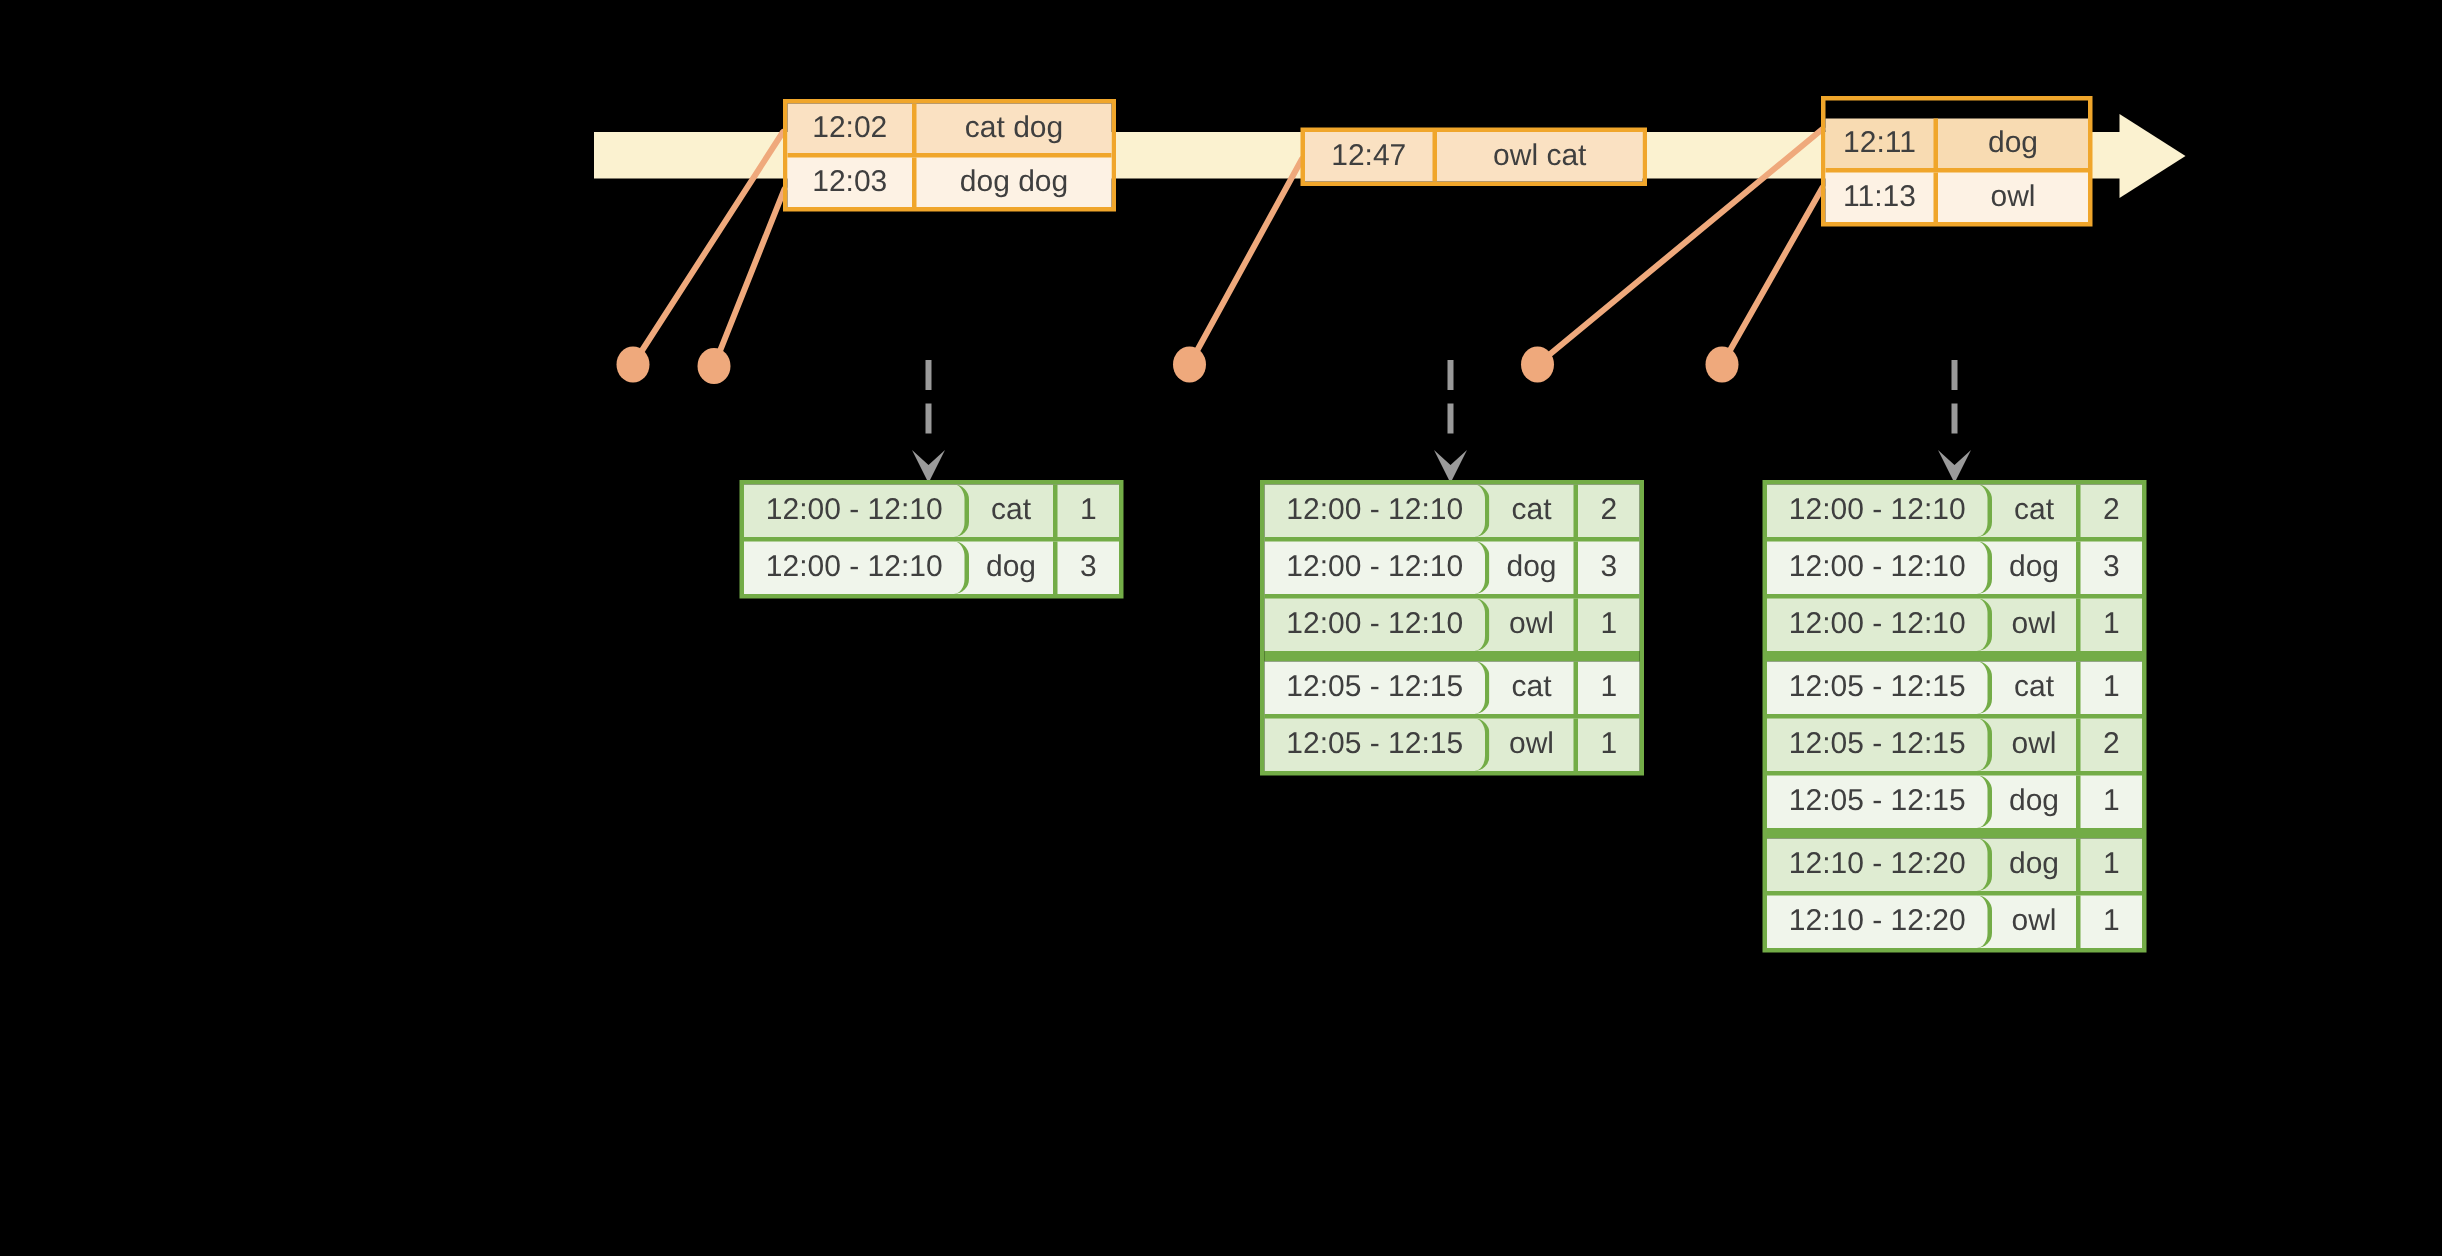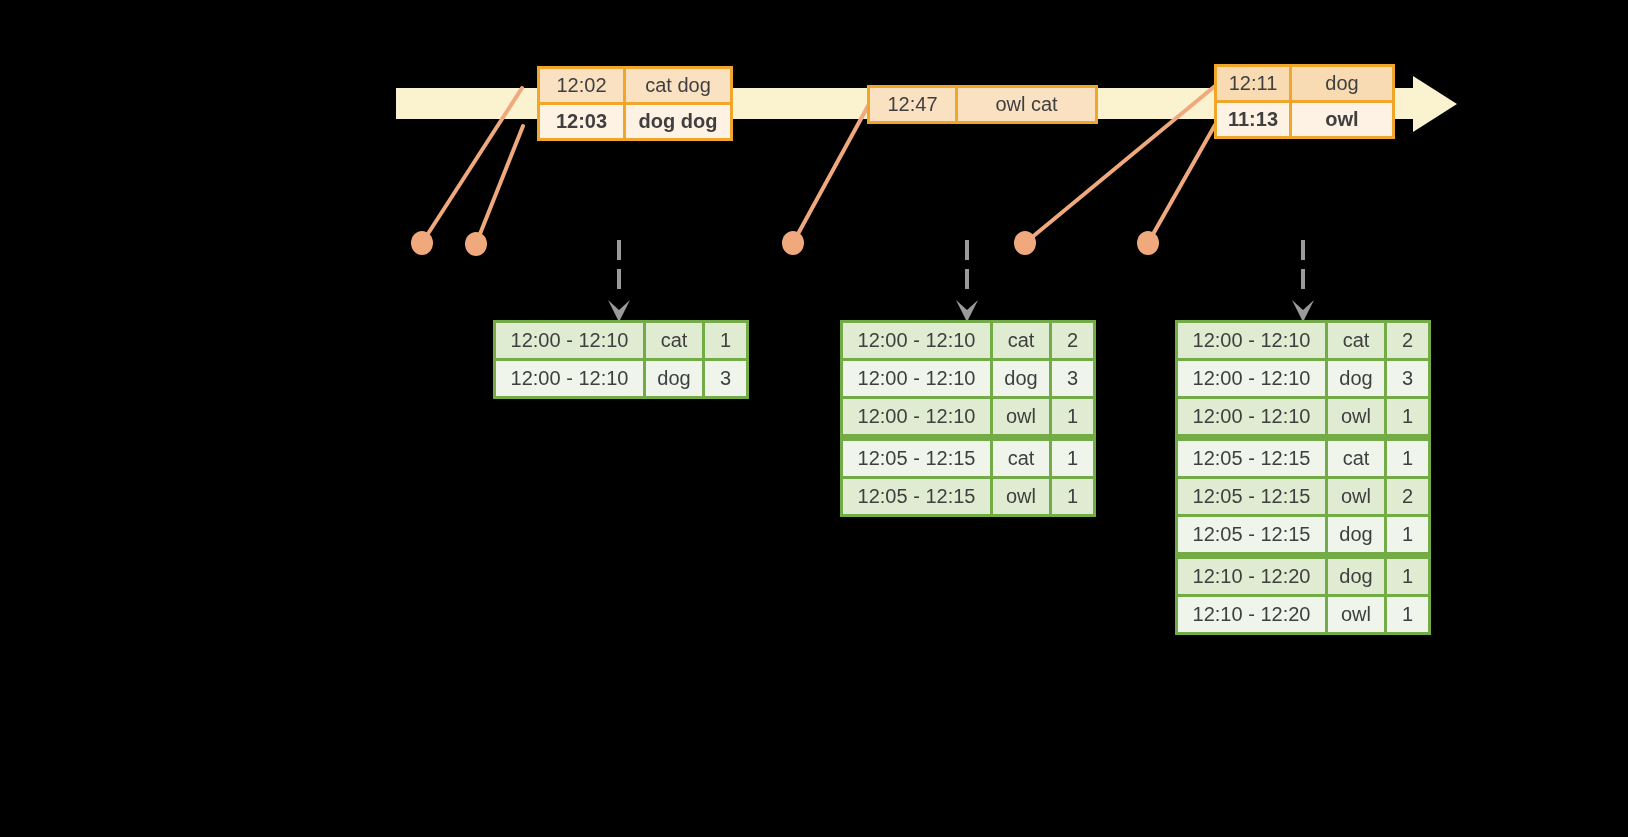--- a/index.html
+++ b/index.html
@@ -20,33 +20,33 @@
   .overlay { position:absolute; left:0; top:0; width:1628px; height:837px; pointer-events:none; }
   
   .dot { position:absolute; width:22px; height:24px; border-radius:50%;
          background:var(--dot,#efa97c); }
   
   .etable { position:absolute; border:3px solid var(--event-border,#f0a62b); }
   .erow   { display:flex; }
   .erow + .erow { border-top:3px solid var(--event-border,#f0a62b); }
   .ecell  { height:33px; line-height:33px; text-align:center; font-size:20px; }
   .ecell.time { border-right:3px solid var(--event-border,#f0a62b); }
-  .et-a .time{width:83px}  .et-a .words{width:104px}
+  .et-a .time{width:83px}  .et-a .words{width:130px}
   .et-b .time{width:85px}  .et-b .words{width:137px}
   .et-c .time{width:72px}  .et-c .words{width:100px}
   .shade-mid  { background:var(--event-row-mid,#fae1c2); }
-  .shade-dark { background:var(--event-row-dark,#f8dbb2); }
-  .shade-lite { background:var(--event-row-lite,#fdf2e4);font-weight:bold; }
+  .shade-dark { background:var(--event-row-dark,#f8dbb2);margin-top:12px; }
+  .shade-lite { background:var(--event-row-lite,#fdf2e4); }
   
   .gtable { position:absolute; border:3px solid var(--green-border,#73ac47); }
   .ggroup + .ggroup { border-top:7px solid var(--green-border,#73ac47); }
   .grow   { display:flex; }
   .grow + .grow { border-top:3px solid var(--green-border,#73ac47); }
   .gcell  { height:35px; line-height:35px; text-align:center; font-size:20px; }
-  .gcell.win  { width:147px; border-right:3px solid var(--green-border,#73ac47); }
+  .gcell.win  { width:147px; border-right:3px solid var(--green-border,#73ac47);border-radius:10px; }
   .gcell.word { width:56px;  border-right:3px solid var(--green-border,#73ac47); }
   .gcell.cnt  { width:41px; }
   .tint { background:var(--green-row-tint,#dfecd2); }
   .lite { background:var(--green-row-lite,#f0f5eb); }
 </style>
 </head>
 <body>
 
 <div class="canvas">
 
@@ -70,21 +70,21 @@
       <polygon points="1292,300 1303,310 1314,300 1303,322" stroke="none"></polygon>
     </g>
   </svg>
 
   <div class="dot" style="left:411px;top:231px"></div>
   <div class="dot" style="left:465px;top:232px"></div>
   <div class="dot" style="left:782px;top:231px"></div>
   <div class="dot" style="left:1014px;top:231px"></div>
   <div class="dot" style="left:1137px;top:231px"></div>
 
-  <div class="etable et-a" style="left:537px;top:66px">
+  <div class="etable et-a" style="left:522px;top:66px">
     <div class="erow shade-mid">
       <div class="ecell time">12:02</div>
       <div class="ecell words">cat dog</div>
     </div>
     <div class="erow shade-lite">
       <div class="ecell time">12:03</div>
       <div class="ecell words">dog dog</div>
     </div>
   </div>
 

